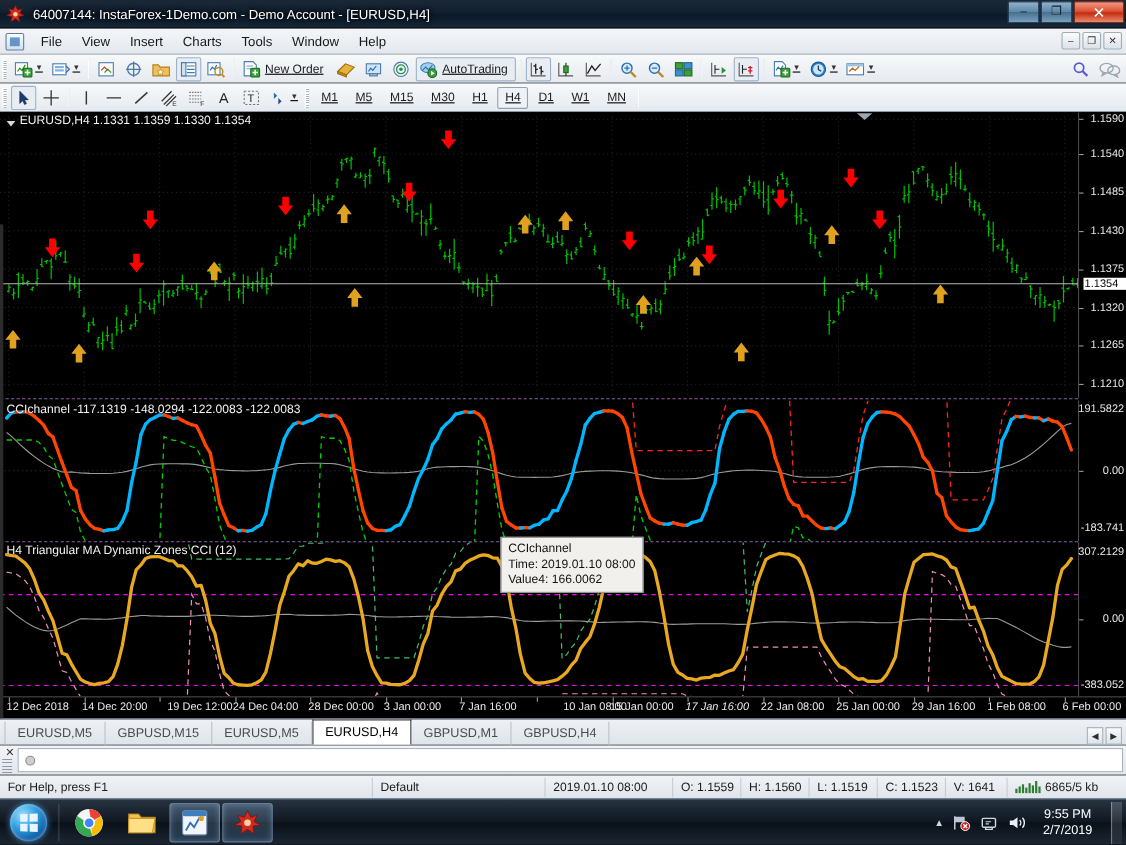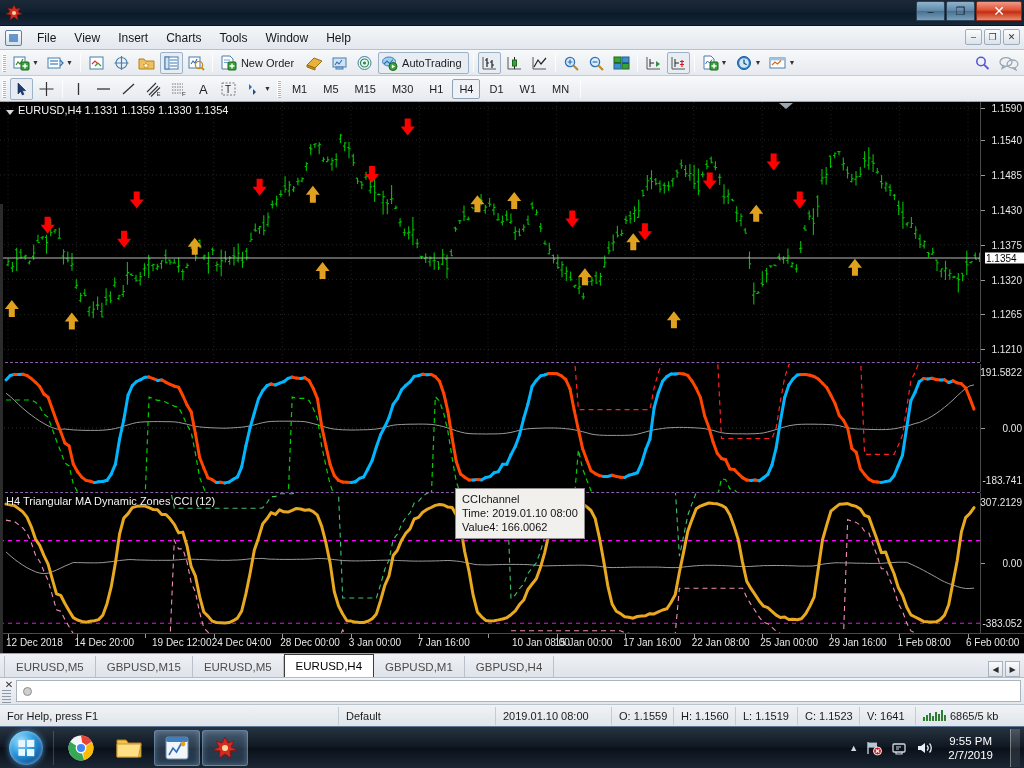--- a/index.html
+++ b/index.html
@@ -56,21 +56,21 @@
   .mw-btn {
     width: 17px; height: 16px; background: linear-gradient(to bottom,#fbfcfd,#dbe2e9);
     border: 1px solid #9fadba; border-radius: 2px; font-size: 9px; color: #333;
     display: flex; align-items: center; justify-content: center;
   }
 
   
   .toolbar {
     position: absolute; left: 0; width: 1024px; height: 26px;
     background: linear-gradient(to bottom, #f7f9fa, #e6eaef);
-    border-bottom: 1px solid #c3ccd5; display: flex; align-items: center;
+    border-bottom: 1px solid #c3ccd5; display: flex; align-items: center; text-decoration: underline;
   }
   .toolbar.row1 { top: 50px; }
   .toolbar.row2 { top: 76px; border-bottom: 1px solid #9aa6b2; }
   .grip {
     width: 4px; height: 18px; margin: 0 3px 0 2px; flex: 0 0 4px;
     background: repeating-linear-gradient(to bottom,#fff 0 1px,#aab4bd 1px 2px);
     border-left: 1px solid #fdfdfd;
   }
   .tbtn {
     height: 22px; min-width: 23px; display: flex; align-items: center; justify-content: center;
@@ -266,20 +266,21 @@
 
 <div id="app">
 
   <div class="titlebar">
     <span class="tb-icon">
       <svg width="18" height="18" viewBox="0 0 18 18">
         <path d="M9 1 L11 5 L15 4 L13 8 L17 10 L12 11 L13 16 L9 13 L5 16 L6 11 L1 10 L5 8 L3 4 L7 5 Z" fill="#d42a1f" stroke="#7e1410" stroke-width=".6"></path>
         <circle cx="9" cy="9" r="2" fill="#f7d9a0"></circle>
       </svg>
     </span>
+    <span class="tb-title">64007144: InstaForex-1Demo.com - Demo Account - [EURUSD,H4]</span>
     <div class="tb-btns">
       <div class="tb-btn">–</div>
       <div class="tb-btn">❐</div>
       <div class="tb-btn close">✕</div>
     </div>
   </div>
 
   <div class="menubar">
     <div class="menu-appicon"></div>
     <div class="menu-item">File</div>
@@ -1423,20 +1424,21 @@
           <div class="scale-tick" style="top: 212.439px;"></div>
           <div class="scale-lbl" style="top: 212.439px;">1.1265</div>
           <div class="scale-tick" style="top: 247.317px;"></div>
           <div class="scale-lbl" style="top: 247.317px;">1.1210</div>
           <div class="scale-lbl hl" style="top: 156px;">1.1354</div>
         </div>
     </div>
 
     <div class="pane" id="pane-cci" style="top:262px; height:128px;">
       <div class="pane-sep" style="top:-2px;"></div>
+      <div class="pane-label">CCIchannel -117.1319 -148.0294 -122.0083 -122.0083</div>
       <div class="pane-inner" id="cci-inner"><svg width="980" height="128">
             <line x1="0" x2="980" y1="64" y2="64" stroke="#303030" stroke-dasharray="1 3"></line>
             <path d="M6.0 29.2 L10.2 32.5 L14.4 36.4 L18.6 40.4 L22.8 44.2 L27.0 47.8 L31.3 51.1 L35.5 54.2 L39.7 57.0 L43.9 59.5 L48.1 61.8 L52.3 63.6 L56.5 65.0 L60.7 65.3 L64.9 65.0 L69.1 65.5 L73.3 65.9 L77.5 66.1 L81.8 66.3 L86.0 66.4 L90.2 66.4 L94.4 66.4 L98.6 66.4 L102.8 66.2 L107.0 65.8 L111.2 65.3 L115.4 64.5 L119.6 63.4 L123.8 62.1 L128.1 60.8 L132.3 59.6 L136.5 58.6 L140.7 58.1 L144.9 57.8 L149.1 57.7 L153.3 57.6 L157.5 57.6 L161.7 57.6 L165.9 57.7 L170.1 57.7 L174.3 57.9 L178.6 58.4 L182.8 59.3 L187.0 60.2 L191.2 61.3 L195.4 62.3 L199.6 62.9 L203.8 63.3 L208.0 63.6 L212.2 63.8 L216.4 64.0 L220.6 64.1 L224.9 64.2 L229.1 64.0 L233.3 63.8 L237.5 63.5 L241.7 63.2 L245.9 62.6 L250.1 61.8 L254.3 60.9 L258.5 59.7 L262.7 58.7 L266.9 57.9 L271.1 57.4 L275.4 57.3 L279.6 57.2 L283.8 57.2 L288.0 57.2 L292.2 57.2 L296.4 57.3 L300.6 57.4 L304.8 57.7 L309.0 58.5 L313.2 59.6 L317.4 60.8 L321.7 62.0 L325.9 63.3 L330.1 64.4 L334.3 65.1 L338.5 65.5 L342.7 65.8 L346.9 65.9 L351.1 66.0 L355.3 66.0 L359.5 65.9 L363.7 65.8 L367.9 65.7 L372.2 65.4 L376.4 65.0 L380.6 64.4 L384.8 63.3 L389.0 62.1 L393.2 61.2 L397.4 60.7 L401.6 60.5 L405.8 60.3 L410.0 60.2 L414.2 60.2 L418.5 60.1 L422.7 60.1 L426.9 60.2 L431.1 60.4 L435.3 60.9 L439.5 61.7 L443.7 62.7 L447.9 64.0 L452.1 65.3 L456.3 66.8 L460.5 68.0 L464.7 69.0 L469.0 69.6 L473.2 69.8 L477.4 69.9 L481.6 69.9 L485.8 70.0 L490.0 69.9 L494.2 69.9 L498.4 69.8 L502.6 69.6 L506.8 69.1 L511.0 68.4 L515.3 67.4 L519.5 66.3 L523.7 65.4 L527.9 64.8 L532.1 64.5 L536.3 64.3 L540.5 64.2 L544.7 64.0 L548.9 64.0 L553.1 64.0 L557.3 64.1 L561.5 64.3 L565.8 64.7 L570.0 65.1 L574.2 65.8 L578.4 66.7 L582.6 67.7 L586.8 68.8 L591.0 70.0 L595.2 70.7 L599.4 71.1 L603.6 71.3 L607.8 71.4 L612.1 71.4 L616.3 71.4 L620.5 71.4 L624.7 71.3 L628.9 71.2 L633.1 70.9 L637.3 70.2 L641.5 69.1 L645.7 67.9 L649.9 66.8 L654.1 65.8 L658.3 65.1 L662.6 64.5 L666.8 63.9 L671.0 63.7 L675.2 63.5 L679.4 63.4 L683.6 63.4 L687.8 63.5 L692.0 63.7 L696.2 63.9 L700.4 64.2 L704.6 64.6 L708.9 65.5 L713.1 66.4 L717.3 67.7 L721.5 68.7 L725.7 69.3 L729.9 69.6 L734.1 69.8 L738.3 69.8 L742.5 69.8 L746.7 69.9 L750.9 69.8 L755.1 69.7 L759.4 69.4 L763.6 68.9 L767.8 67.9 L772.0 66.8 L776.2 65.5 L780.4 64.2 L784.6 62.9 L788.8 61.8 L793.0 61.1 L797.2 60.5 L801.4 60.3 L805.7 60.2 L809.9 60.2 L814.1 60.2 L818.3 60.3 L822.5 60.3 L826.7 60.5 L830.9 60.7 L835.1 61.1 L839.3 61.7 L843.5 62.8 L847.7 63.9 L851.9 64.4 L856.2 64.9 L860.4 65.1 L864.6 65.2 L868.8 65.4 L873.0 65.5 L877.2 65.6 L881.4 65.6 L885.6 65.5 L889.8 65.3 L894.0 64.8 L898.2 64.1 L902.5 63.0 L906.7 61.9 L910.9 60.9 L915.1 59.5 L919.3 58.5 L923.5 56.7 L927.7 54.7 L931.9 52.3 L936.1 49.6 L940.3 46.6 L944.5 43.3 L948.7 39.8 L953.0 35.9 L957.2 31.9 L961.4 28.1 L965.6 24.4 L969.8 21.9 L974.0 20.9" fill="none" stroke="#9a9a9a" stroke-width="1"></path>
             <path d="M6.0 -4.0 L10.2 -8.5 L14.4 -9.6 L18.6 -9.6 L22.8 -9.8 L27.0 -9.8 L31.3 -9.8 L35.5 -9.8 L39.7 -9.8 L43.9 -9.8 L48.1 -9.8 L52.3 -9.8 L56.5 -9.8 L60.7 -9.8 L64.9 -9.8 L69.1 -9.8 L73.3 -9.8 L77.5 -9.8 L81.8 -9.8 L86.0 -9.8 L90.2 -9.8 L94.4 -9.8 L98.6 -9.8 L102.8 -9.8 L107.0 -9.8 L111.2 -9.8 L115.4 -9.8 L119.6 -9.8 L123.8 -9.8 L128.1 -9.8 L132.3 -9.8 L136.5 -9.8 L140.7 -9.8 L144.9 -9.8 L149.1 -6.9 L153.3 -6.9 L157.5 -6.9 L161.7 -6.9 L165.9 -6.9 L170.1 -6.9 L174.3 -6.9 L178.6 -6.9 L182.8 -6.9 L187.0 -6.9 L191.2 -6.9 L195.4 -6.9 L199.6 -6.9 L203.8 -6.9 L208.0 -6.9 L212.2 -6.9 L216.4 -6.9 L220.6 -6.9 L224.9 -6.9 L229.1 -6.9 L233.3 -6.9 L237.5 -6.9 L241.7 -6.9 L245.9 -6.9 L250.1 -6.9 L254.3 -6.9 L258.5 -6.9 L262.7 -6.9 L266.9 -6.9 L271.1 -6.9 L275.4 -6.9 L279.6 -6.9 L283.8 -6.9 L288.0 -6.9 L292.2 -6.9 L296.4 -6.9 L300.6 -6.9 L304.8 -6.9 L309.0 -6.9 L313.2 -6.9 L317.4 -6.9 L321.7 -6.9 L325.9 -6.9 L330.1 -6.9 L334.3 -6.9 L338.5 -6.9 L342.7 -6.9 L346.9 -6.9 L351.1 -6.9 L355.3 -6.9 L359.5 -6.9 L363.7 -6.9 L367.9 -6.9 L372.2 -6.9 L376.4 -6.9 L380.6 -6.9 L384.8 -6.9 L389.0 -6.9 L393.2 -6.9 L397.4 -6.9 L401.6 -6.9 L405.8 -6.9 L410.0 -6.9 L414.2 -7.6 L418.5 -8.4 L422.7 -9.7 L426.9 -9.7 L431.1 -9.7 L435.3 -7.4 L439.5 -7.4 L443.7 -7.4 L447.9 -7.4 L452.1 -7.4 L456.3 -7.4 L460.5 -7.4 L464.7 -7.4 L469.0 -7.4 L473.2 -7.4 L477.4 -7.4 L481.6 -7.4 L485.8 -7.4 L490.0 -7.4 L494.2 -7.4 L498.4 -7.4 L502.6 -7.4 L506.8 -7.4 L511.0 -7.4 L515.3 -7.4 L519.5 -7.4 L523.7 -7.4 L527.9 -7.4 L532.1 -7.4 L536.3 -7.4 L540.5 -8.1 L544.7 -9.1 L548.9 -10.5 L553.1 -10.5 L557.3 -10.5 L561.5 -10.5 L565.8 -10.5 L570.0 -10.5 L574.2 -10.5 L578.4 45.7 L582.6 45.7 L586.8 45.7 L591.0 45.7 L595.2 45.7 L599.4 45.7 L603.6 45.7 L607.8 45.7 L612.1 45.7 L616.3 45.7 L620.5 45.7 L624.7 45.7 L628.9 45.7 L633.1 45.7 L637.3 45.7 L641.5 45.7 L645.7 45.7 L649.9 45.7 L654.1 23.9 L658.3 8.7 L662.6 -2.7 L666.8 -7.4 L671.0 -10.0 L675.2 -10.1 L679.4 -10.5 L683.6 -10.5 L687.8 -10.5 L692.0 -10.5 L696.2 -10.5 L700.4 -10.5 L704.6 -10.5 L708.9 -10.5 L713.1 -10.5 L717.3 -10.5 L721.5 74.5 L725.7 74.5 L729.9 74.5 L734.1 74.5 L738.3 74.5 L742.5 74.5 L746.7 74.5 L750.9 74.5 L755.1 74.5 L759.4 74.5 L763.6 74.5 L767.8 74.5 L772.0 74.5 L776.2 63.5 L780.4 37.2 L784.6 13.8 L788.8 1.1 L793.0 -5.0 L797.2 -9.0 L801.4 -9.5 L805.7 -9.5 L809.9 -9.5 L814.1 -9.5 L818.3 -9.5 L822.5 -9.5 L826.7 -9.5 L830.9 -9.5 L835.1 -9.5 L839.3 -9.5 L843.5 -9.5 L847.7 -9.5 L851.9 -9.5 L856.2 -9.5 L860.4 -9.5 L864.6 90.4 L868.8 90.4 L873.0 90.4 L877.2 90.4 L881.4 90.4 L885.6 90.4 L889.8 90.4 L894.0 90.4 L898.2 81.6 L902.5 71.1 L906.7 43.6 L910.9 16.6 L915.1 8.3 L919.3 -2.4 L923.5 -5.4 L927.7 -5.4 L931.9 -5.7 L936.1 -5.7 L940.3 -5.7 L944.5 -5.7 L948.7 -5.7 L953.0 -5.7 L957.2 -5.7 L961.4 -5.7 L965.6 -5.7 L969.8 -5.7 L974.0 -5.7" fill="none" stroke="#ff2020" stroke-width="1.2" stroke-dasharray="5 4"></path>
             <path d="M6.0 36.0 L10.2 36.0 L14.4 36.0 L18.6 36.0 L22.8 36.0 L27.0 36.0 L31.3 36.0 L35.5 38.3 L39.7 42.5 L43.9 50.0 L48.1 53.3 L52.3 65.1 L56.5 76.7 L60.7 87.7 L64.9 99.0 L69.1 101.9 L73.3 120.1 L77.5 127.7 L81.8 133.1 L86.0 136.4 L90.2 137.2 L94.4 138.6 L98.6 138.6 L102.8 138.6 L107.0 138.6 L111.2 138.6 L115.4 138.6 L119.6 138.6 L123.8 138.6 L128.1 138.6 L132.3 138.6 L136.5 138.6 L140.7 138.6 L144.9 138.6 L149.1 33.1 L153.3 34.7 L157.5 36.4 L161.7 36.4 L165.9 38.3 L170.1 40.3 L174.3 42.1 L178.6 43.3 L182.8 51.5 L187.0 61.0 L191.2 67.9 L195.4 89.5 L199.6 113.3 L203.8 124.0 L208.0 133.8 L212.2 135.7 L216.4 138.5 L220.6 138.5 L224.9 138.9 L229.1 138.9 L233.3 138.9 L237.5 138.9 L241.7 138.9 L245.9 138.9 L250.1 138.9 L254.3 138.9 L258.5 138.9 L262.7 138.9 L266.9 138.9 L271.1 138.9 L275.4 138.9 L279.6 138.9 L283.8 138.9 L288.0 138.9 L292.2 33.1 L296.4 34.1 L300.6 34.4 L304.8 34.4 L309.0 36.5 L313.2 44.4 L317.4 54.6 L321.7 82.3 L325.9 101.8 L330.1 120.4 L334.3 131.6 L338.5 136.4 L342.7 138.1 L346.9 138.2 L351.1 138.4 L355.3 138.4 L359.5 138.4 L363.7 138.4 L367.9 138.4 L372.2 138.4 L376.4 138.4 L380.6 138.4 L384.8 138.4 L389.0 138.4 L393.2 138.4 L397.4 138.4 L401.6 138.4 L405.8 138.4 L410.0 138.4 L414.2 138.4 L418.5 138.4 L422.7 138.4 L426.9 138.4 L431.1 138.4 L435.3 32.6 L439.5 37.2 L443.7 49.2 L447.9 67.4 L452.1 93.7 L456.3 117.8 L460.5 130.0 L464.7 133.2 L469.0 136.0 L473.2 136.0 L477.4 136.0 L481.6 136.0 L485.8 136.0 L490.0 136.0 L494.2 136.0 L498.4 136.0 L502.6 136.0 L506.8 136.0 L511.0 136.0 L515.3 136.0 L519.5 136.0 L523.7 136.0 L527.9 136.0 L532.1 136.0 L536.3 136.0 L540.5 136.0 L544.7 136.0 L548.9 136.0 L553.1 136.0 L557.3 136.0 L561.5 136.0 L565.8 136.0 L570.0 136.0 L574.2 136.0 L578.4 85.7 L582.6 104.6 L586.8 116.0 L591.0 126.7 L595.2 129.6 L599.4 131.6 L603.6 132.5 L607.8 132.5 L612.1 132.5 L616.3 132.5 L620.5 133.3 L624.7 133.5 L628.9 133.5 L633.1 133.5 L637.3 133.5 L641.5 133.5 L645.7 133.5 L649.9 133.5 L654.1 133.5 L658.3 133.5 L662.6 133.5 L666.8 133.5 L671.0 133.5 L675.2 133.5 L679.4 133.5 L683.6 133.5 L687.8 133.5 L692.0 133.5 L696.2 133.5 L700.4 133.5 L704.6 133.5 L708.9 133.5 L713.1 133.5 L717.3 133.5 L721.5 114.5 L725.7 115.8 L729.9 124.9 L734.1 125.4 L738.3 129.7 L742.5 133.6 L746.7 136.1 L750.9 136.5 L755.1 136.5 L759.4 136.8 L763.6 136.8 L767.8 136.8 L772.0 136.8 L776.2 136.8 L780.4 136.8 L784.6 136.8 L788.8 136.8 L793.0 136.8 L797.2 136.8 L801.4 136.8 L805.7 136.8 L809.9 136.8 L814.1 136.8 L818.3 136.8 L822.5 136.8 L826.7 136.8 L830.9 136.8 L835.1 136.8 L839.3 136.8 L843.5 136.8 L847.7 136.8 L851.9 136.8 L856.2 136.8 L860.4 136.8 L864.6 130.4 L868.8 135.1 L873.0 137.4 L877.2 138.1 L881.4 138.4 L885.6 138.4 L889.8 138.4 L894.0 138.4 L898.2 138.4 L902.5 138.4 L906.7 138.4 L910.9 138.4 L915.1 138.4 L919.3 138.4 L923.5 138.4 L927.7 138.4 L931.9 138.4 L936.1 138.4 L940.3 138.4 L944.5 138.4 L948.7 138.4 L953.0 138.4 L957.2 138.4 L961.4 138.4 L965.6 138.4 L969.8 138.4 L974.0 138.4" fill="none" stroke="#00d000" stroke-width="1.2" stroke-dasharray="5 4"></path>
             <path d="M6.0 16.0 L10.2 11.5" stroke="#00b7ff" stroke-width="3" fill="none" stroke-linecap="round"></path>
             <path d="M10.2 11.5 L14.4 10.4" stroke="#00b7ff" stroke-width="3" fill="none" stroke-linecap="round"></path>
             <path d="M14.4 10.4 L18.6 10.6" stroke="#ff4500" stroke-width="3" fill="none" stroke-linecap="round"></path>
             <path d="M18.6 10.6 L22.8 10.2" stroke="#00b7ff" stroke-width="3" fill="none" stroke-linecap="round"></path>
             <path d="M22.8 10.2 L27.0 11.6" stroke="#ff4500" stroke-width="3" fill="none" stroke-linecap="round"></path>
@@ -1715,21 +1717,21 @@
       <div class="time-lbl" style="left: 280.286px;">28 Dec 00:00</div>
       <div class="time-tick" style="left: 350.857px;"></div>
       <div class="time-lbl" style="left: 348.857px;">3 Jan 00:00</div>
       <div class="time-tick" style="left: 419.429px;"></div>
       <div class="time-lbl" style="left: 417.429px;">7 Jan 16:00</div>
       <div class="time-tick" style="left: 488px;"></div>
       <div class="time-lbl" style="left: 486px; margin-left: 26px;">10 Jan 08:00</div>
       <div class="time-tick" style="left: 556.571px;"></div>
       <div class="time-lbl" style="left: 554.571px;">15 Jan 00:00</div>
       <div class="time-tick" style="left: 625.143px;"></div>
-      <div class="time-lbl" style="left: 623.143px;">17 Jan 16:00</div>
+      <div class="time-lbl" style="left: 623.143px; font-style: italic;">17 Jan 16:00</div>
       <div class="time-tick" style="left: 693.714px;"></div>
       <div class="time-lbl" style="left: 691.714px;">22 Jan 08:00</div>
       <div class="time-tick" style="left: 762.286px;"></div>
       <div class="time-lbl" style="left: 760.286px;">25 Jan 00:00</div>
       <div class="time-tick" style="left: 830.857px;"></div>
       <div class="time-lbl" style="left: 828.857px;">29 Jan 16:00</div>
       <div class="time-tick" style="left: 899.429px;"></div>
       <div class="time-lbl" style="left: 897.429px;">1 Feb 08:00</div>
       <div class="time-tick" style="left: 968px;"></div>
       <div class="time-lbl" style="left: 966px;">6 Feb 00:00</div>

